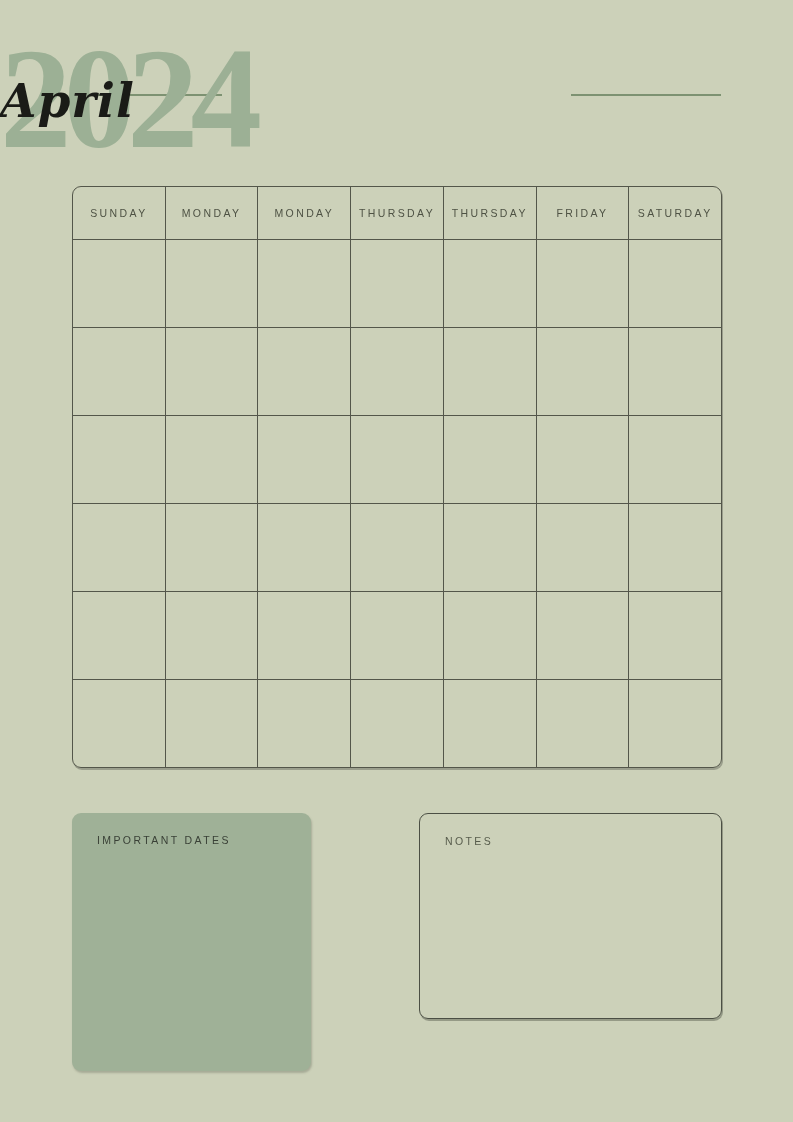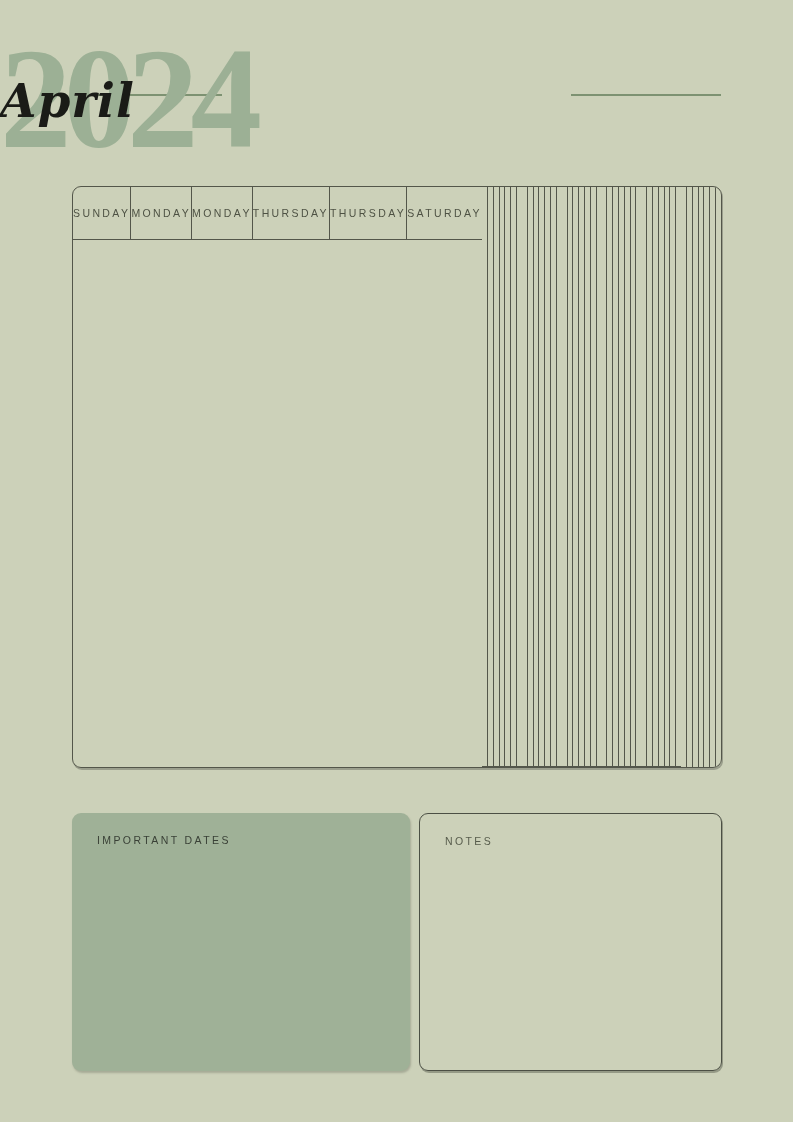--- a/index.html
+++ b/index.html
@@ -49,21 +49,21 @@
     color:var(--month);
     z-index:2;
   }
   
   .calendar-grid{
     position:absolute;left:72px;top:186px;
     width:650px;height:582px;
     border:1px solid var(--gridline);
     border-radius:9px;
     box-shadow:1px 2px 0 rgba(83,86,74,0.40);
-    display:flex;
+    display:flex;flex-direction:column;
     box-sizing:border-box;
     overflow:hidden;
   }
   .grid-header-row{
     display:flex;height:52px;flex:none;
     border-bottom:1px solid var(--gridline);
   }
   .day-header{
     flex:1;display:flex;align-items:center;justify-content:center;
     font-size:10.5px;letter-spacing:2.4px;
@@ -82,30 +82,30 @@
     border-right:1px solid var(--gridline);
   }
   .day-cell:last-child{border-right:none;}
   
   .box-label{
     padding:21px 0 0 25px;
     font-size:10.5px;letter-spacing:2.4px;
   }
   .important-dates-box{
     position:absolute;left:72px;top:813px;
-    width:338px;height:258px;
+    width:239px;height:258px;
     background:var(--impfill);
     border-radius:9px;
     box-shadow:1px 2px 2px rgba(83,86,74,0.30);
     box-sizing:border-box;
   }
   .important-dates-box .box-label{color:var(--implabel);}
   .notes-box{
     position:absolute;left:419px;top:813px;
-    width:303px;height:258px;
+    width:303px;height:206px;
     border:1.5px solid var(--notesborder);
     border-radius:9px;
     box-shadow:1px 2px 0 rgba(83,86,74,0.45);
     box-sizing:border-box;
   }
   .notes-box .box-label{color:var(--noteslabel);}
 </style>
 </head>
 <body>
 
@@ -116,20 +116,21 @@
   <div class="month-text">April</div>
   <div class="title-rule right"></div>
 
   <div class="calendar-grid">
     <div class="grid-header-row">
       <div class="day-header">SUNDAY</div>
       <div class="day-header">MONDAY</div>
       <div class="day-header">MONDAY</div>
       <div class="day-header">THURSDAY</div>
       <div class="day-header">THURSDAY</div>
+      <div class="day-header">FRIDAY</div>
       <div class="day-header">SATURDAY</div>
     </div>
     <div class="grid-row">
       <div class="day-cell"></div>
         <div class="day-cell"></div>
         <div class="day-cell"></div>
         <div class="day-cell"></div>
         <div class="day-cell"></div>
         <div class="day-cell"></div>
         <div class="day-cell"></div>

